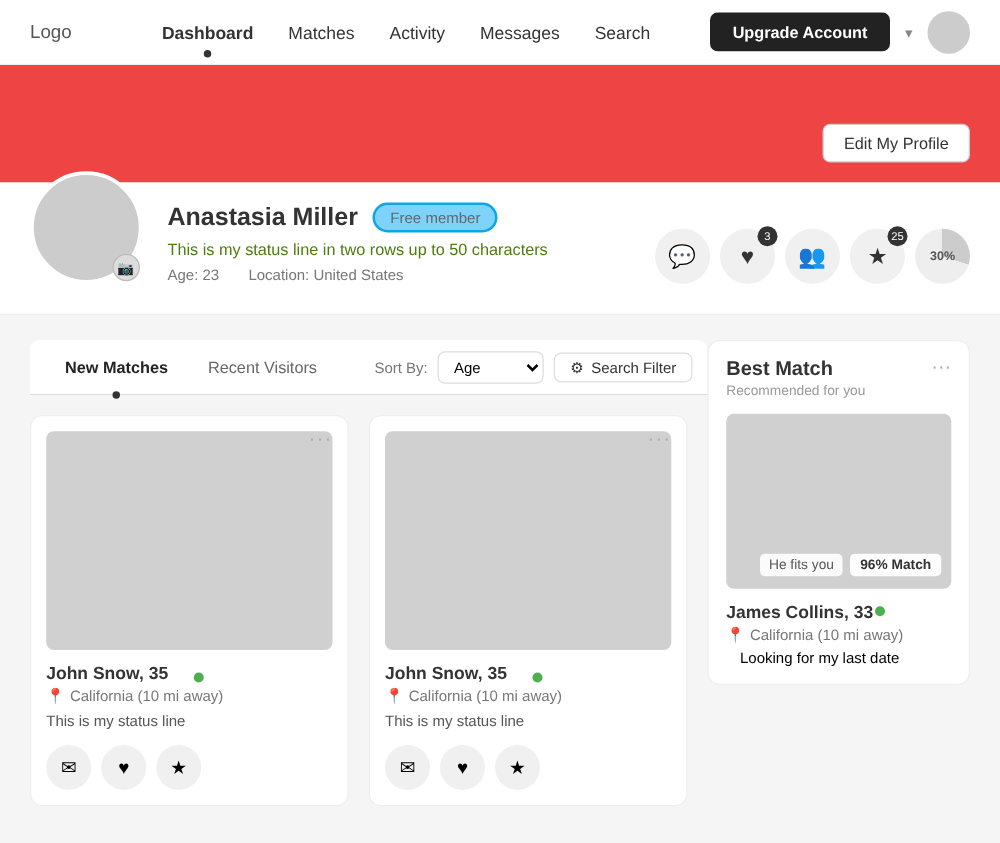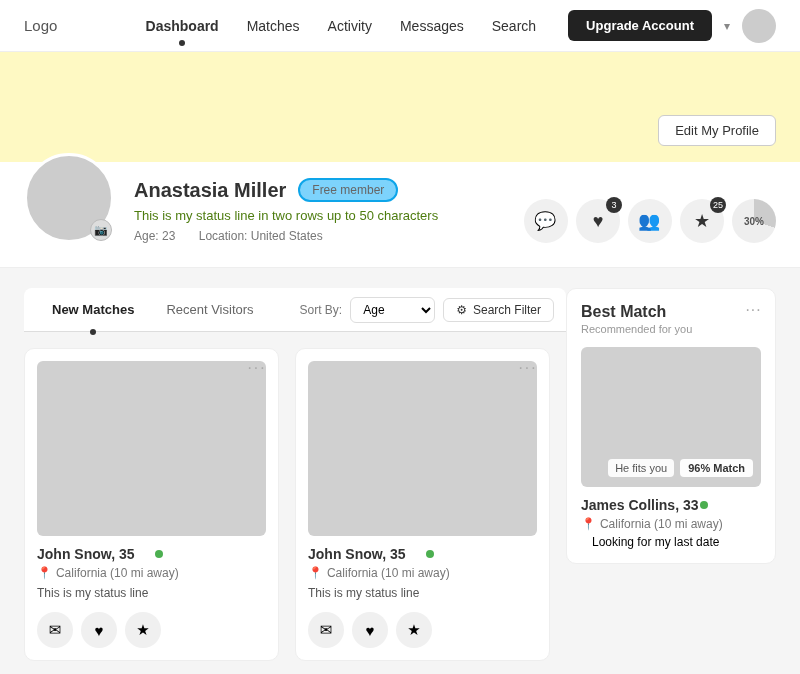--- a/index.html
+++ b/index.html
@@ -21,43 +21,43 @@
     .nav-link.active::after {
       content: '';
       display: block;
       width: 6px; height: 6px;
       border-radius: 50%;
       background: #333;
       position: absolute;
       bottom: -12px;
       left: 50%; transform: translateX(-50%);
     }
-    .nav-right { display: flex; align-items: center; gap: 12px; margin-left: 32px; }
+    .nav-right { display: flex; align-items: center; gap: 12px; margin-left: 48px; }
     .upgrade-btn {
       background: #222;
       color: #fff;
       border: none;
       border-radius: 6px;
       padding: 8px 18px;
       font-size: 13px;
       font-weight: 600;
       cursor: pointer;
     }
     .nav-arrow { font-size: 12px; color: #888; cursor: pointer; }
     .nav-avatar {
       width: 34px; height: 34px;
       border-radius: 50%;
       background: #ccc;
       cursor: pointer;
     }
 
     
     .hero-banner {
-      background: #fef9c3;
-      height: 110px;
+      background: #ef4444;
+      height: 94px;
       position: relative;
     }
     .edit-profile-btn {
       position: absolute;
       right: 24px;
       bottom: 16px;
       background: #fff;
       border: 1px solid #ccc;
       border-radius: 6px;
       padding: 7px 16px;
@@ -250,21 +250,21 @@
     }
     .card-photo {
       width: 100%;
       height: 175px;
       background: #d0d0d0;
       border-radius: 6px;
       margin-bottom: 10px;
     }
     .card-name-row {
       display: flex;
-      align-items: center;
+      align-items: flex-end;
       gap: 20px;
       margin-bottom: 4px;
     }
     .card-name { font-size: 14px; font-weight: 700; }
     .online-dot {
       width: 8px; height: 8px;
       border-radius: 50%;
       background: #4caf50;
       display: inline-block;
     }

